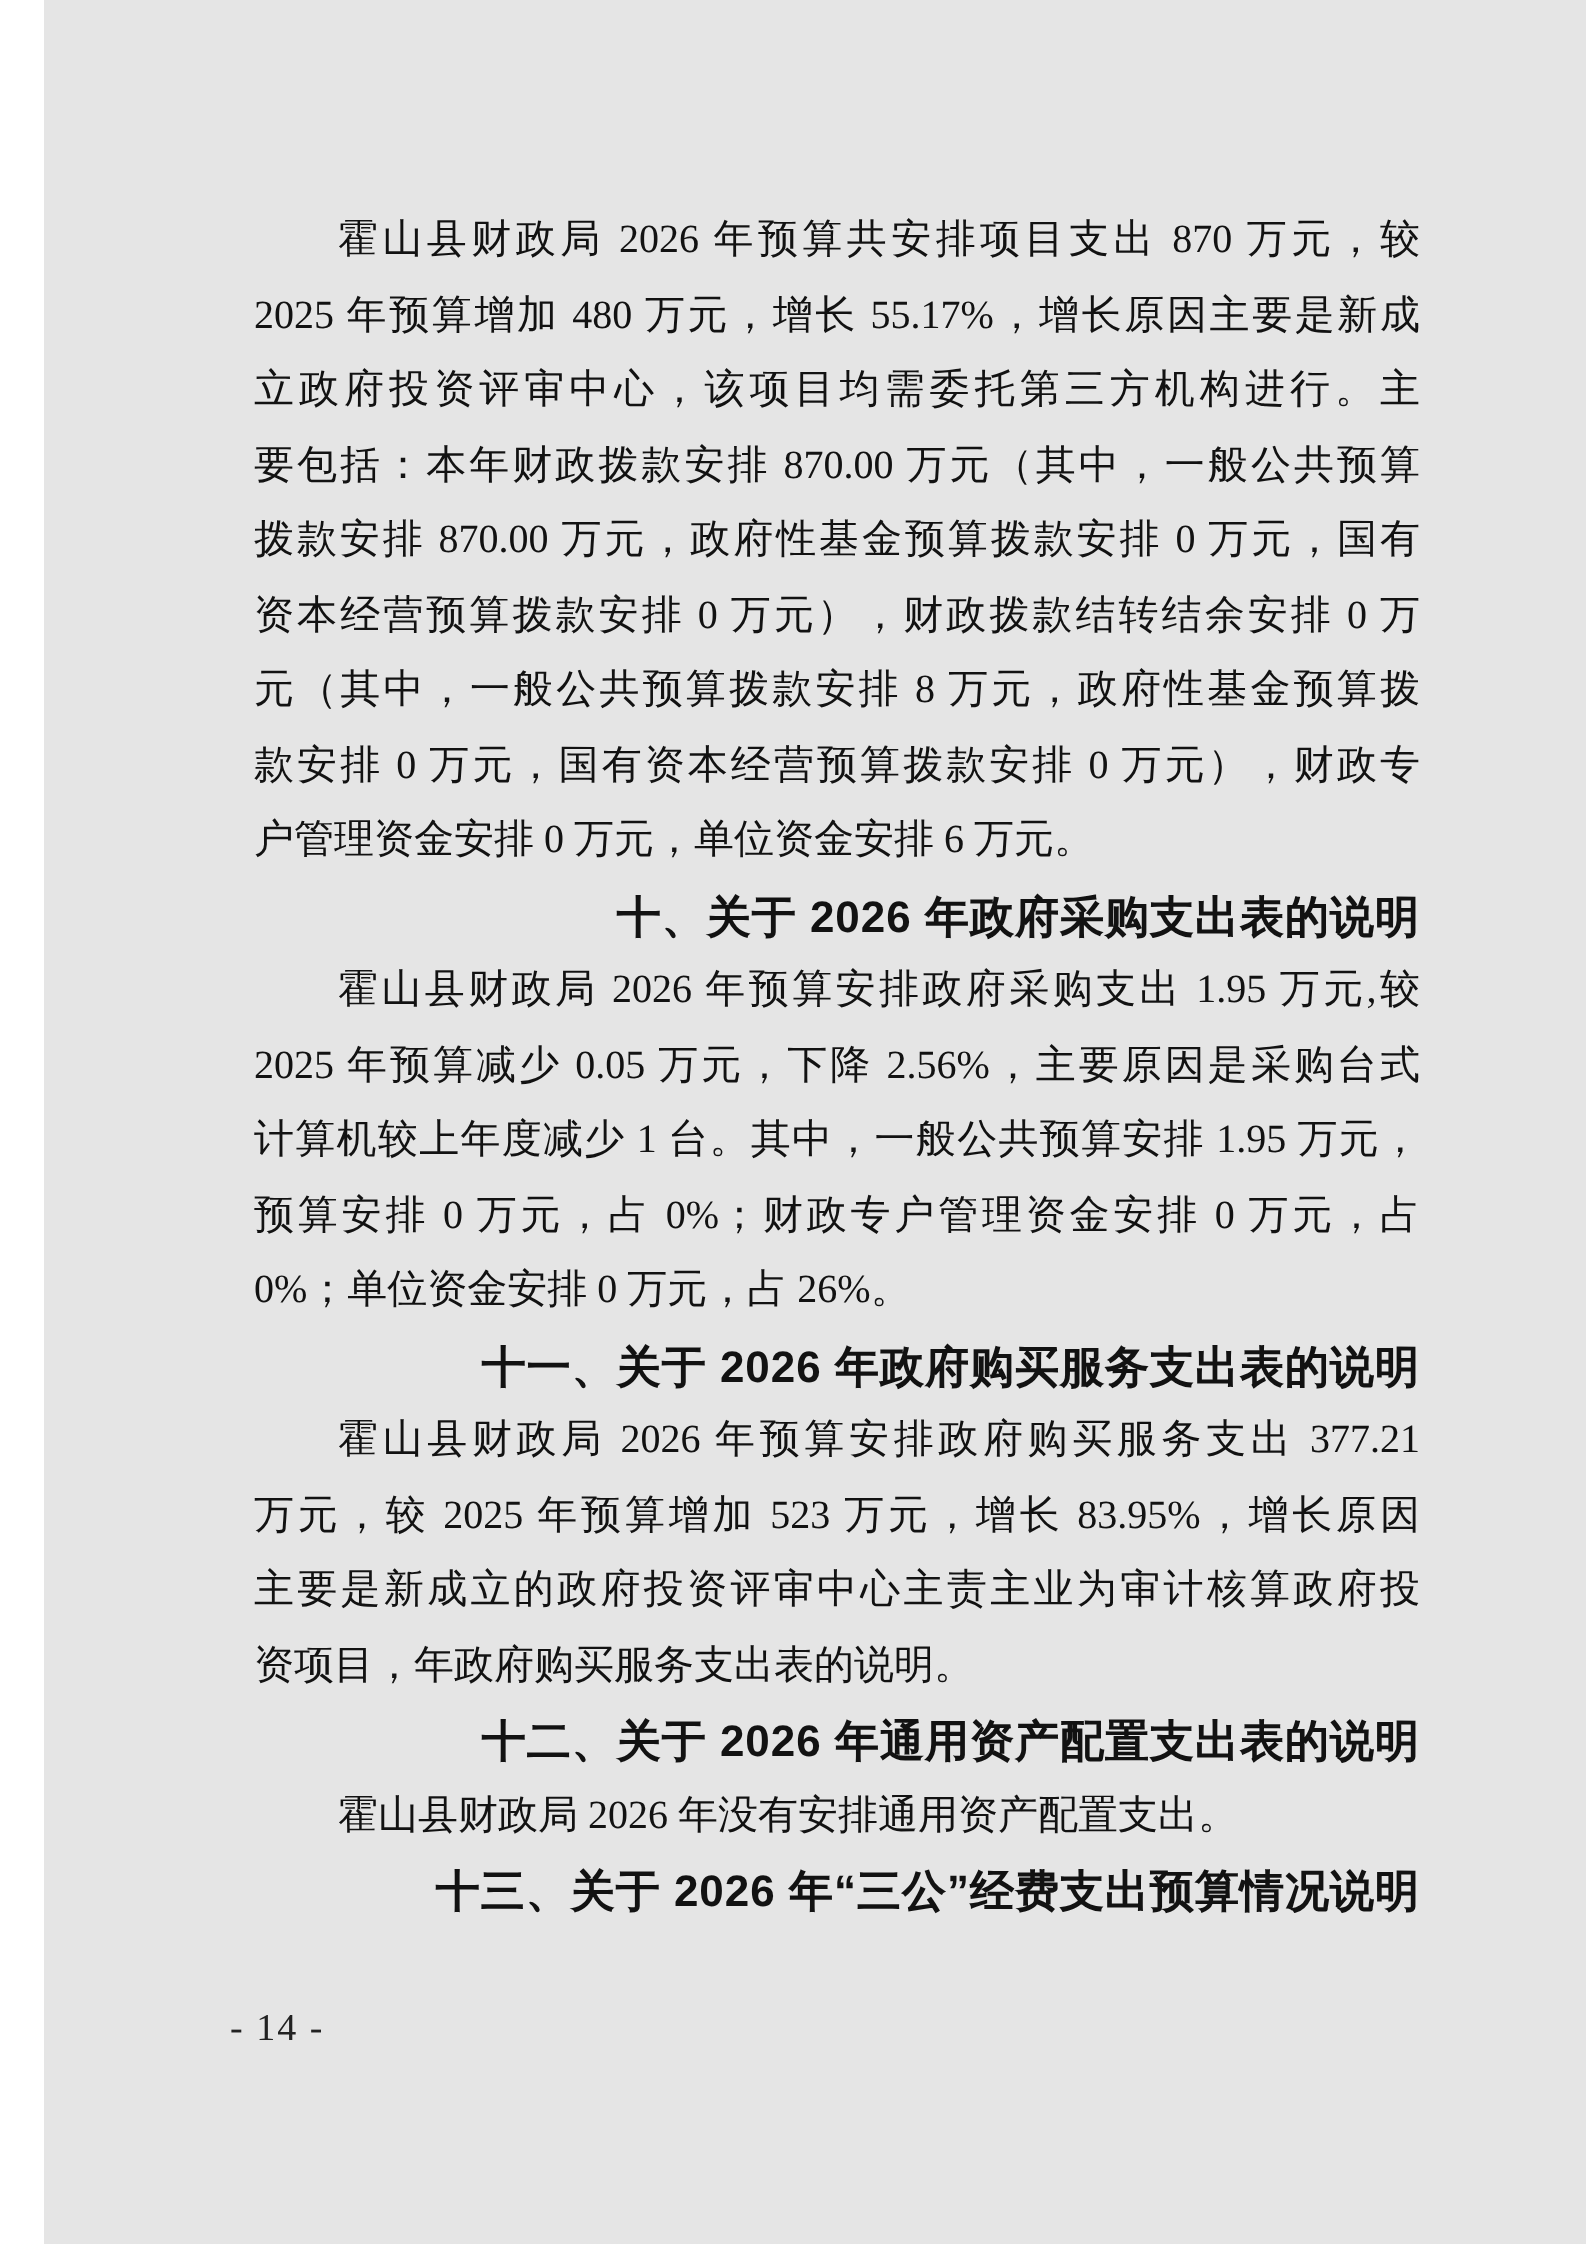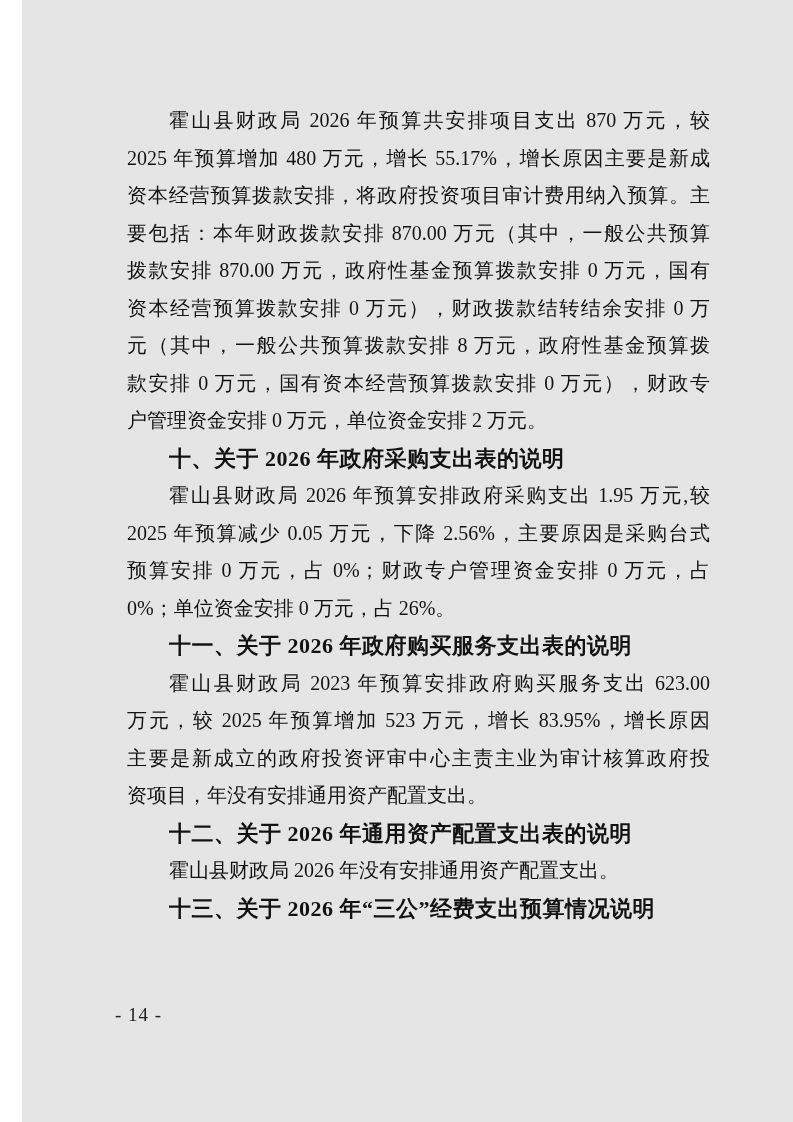--- a/index.html
+++ b/index.html
@@ -31,62 +31,63 @@
     text-align-last: justify;
     white-space: normal;
   }
   .line.first {
     text-indent: 42px;
   }
   .line.last {
     text-align-last: left;
   }
   .heading {
-    font-family: Liberation Serif, serif;
+    font-family: Liberation Sans, sans-serif;
     font-weight: bold;
     font-size: 22px;
     line-height: 37.5px;
     height: 37.5px;
     text-indent: 42px;
     white-space: nowrap;
-    text-align: left;
+    text-align: right;
     letter-spacing: 0.5px;
   }
   .page-number {
     position: absolute;
     left: 93px;
     top: 1001px;
     font-size: 19px;
     line-height: 28px;
     color: #222222;
     letter-spacing: 1px;
   }
 </style>
 </head>
 <body>
 
 <div class="page">
   <div class="doc-body" id="doc-body">
       <div class="line first">霍山县财政局 2026 年预算共安排项目支出 870 万元，较</div>
       <div class="line">2025 年预算增加 480 万元，增长 55.17%，增长原因主要是新成</div>
-      <div class="line">资本经营预算拨款安排，将政府投资项目审计费用纳入预算。主</div>
+      <div class="line">立政府投资评审中心，该项目均需委托第三方机构进行。主</div>
       <div class="line">要包括：本年财政拨款安排 870.00 万元（其中，一般公共预算</div>
       <div class="line">拨款安排 870.00 万元，政府性基金预算拨款安排 0 万元，国有</div>
       <div class="line">资本经营预算拨款安排 0 万元），财政拨款结转结余安排 0 万</div>
       <div class="line">元（其中，一般公共预算拨款安排 8 万元，政府性基金预算拨</div>
       <div class="line">款安排 0 万元，国有资本经营预算拨款安排 0 万元），财政专</div>
-      <div class="line last">户管理资金安排 0 万元，单位资金安排 2 万元。</div>
+      <div class="line last">户管理资金安排 0 万元，单位资金安排 6 万元。</div>
       <div class="heading">十、关于 2026 年政府采购支出表的说明</div>
       <div class="line first">霍山县财政局 2026 年预算安排政府采购支出 1.95 万元,较</div>
       <div class="line">2025 年预算减少 0.05 万元，下降 2.56%，主要原因是采购台式</div>
+      <div class="line">计算机较上年度减少 1 台。其中，一般公共预算安排 1.95 万元，</div>
       <div class="line">预算安排 0 万元，占 0%；财政专户管理资金安排 0 万元，占</div>
       <div class="line last">0%；单位资金安排 0 万元，占 26%。</div>
       <div class="heading">十一、关于 2026 年政府购买服务支出表的说明</div>
-      <div class="line first">霍山县财政局 2023 年预算安排政府购买服务支出 623.00</div>
+      <div class="line first">霍山县财政局 2026 年预算安排政府购买服务支出 377.21</div>
       <div class="line">万元，较 2025 年预算增加 523 万元，增长 83.95%，增长原因</div>
       <div class="line">主要是新成立的政府投资评审中心主责主业为审计核算政府投</div>
-      <div class="line last">资项目，年没有安排通用资产配置支出。</div>
+      <div class="line last">资项目，年政府购买服务支出表的说明。</div>
       <div class="heading">十二、关于 2026 年通用资产配置支出表的说明</div>
       <div class="line first last">霍山县财政局 2026 年没有安排通用资产配置支出。</div>
       <div class="heading">十三、关于 2026 年“三公”经费支出预算情况说明</div>
     </div>
   <div class="page-number">- 14 -</div>
 </div>
 
 </body></html>

